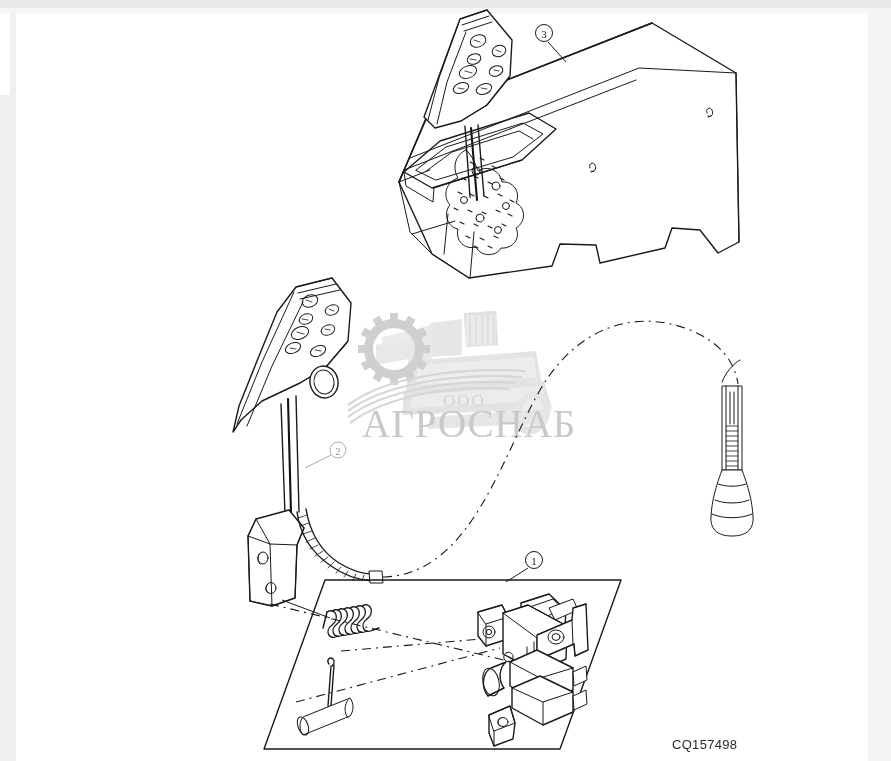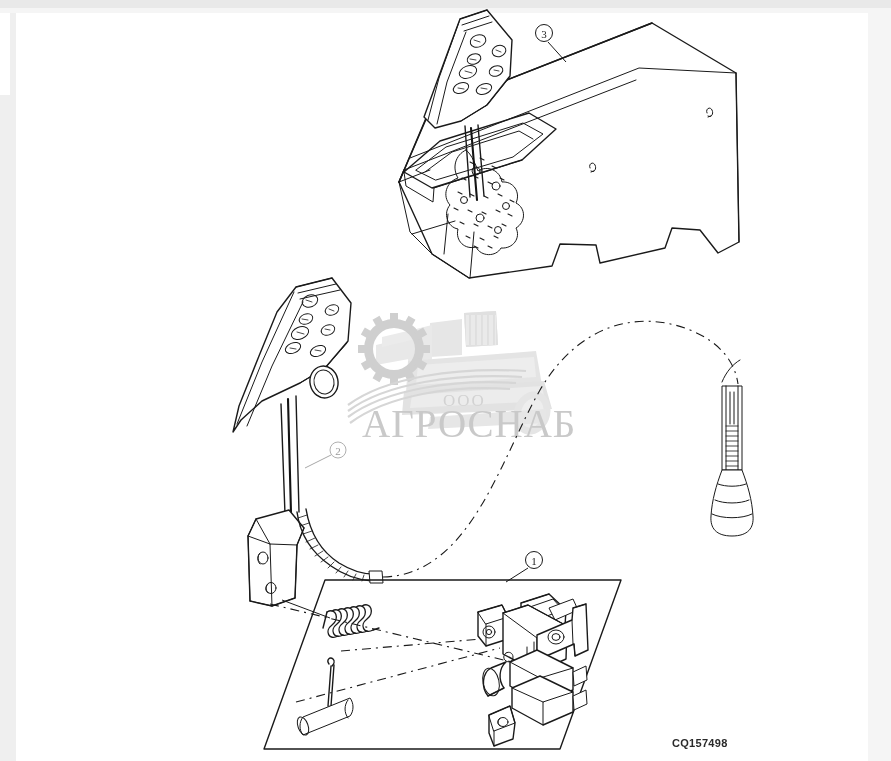--- a/index.html
+++ b/index.html
@@ -46,22 +46,22 @@
     position: absolute;
     left: 346px; top: 305px;
     width: 260px; height: 145px;
     pointer-events: none;
   }
   #partnum {
     position: absolute;
     left: 672px;
     top: 737px;
     font-family: "Liberation Sans", sans-serif;
-    font-size: 11px;
-    font-weight: bold;
+    font-size: 13px;
+    font-weight: normal;
     color: #2a2a2a;
     letter-spacing: 0.3px;
     white-space: nowrap;
   }
   .callout-num {
     font-family: "Liberation Serif", serif;
     font-size: 11px;
     fill: #222222;
     text-anchor: middle;
     dominant-baseline: central;

